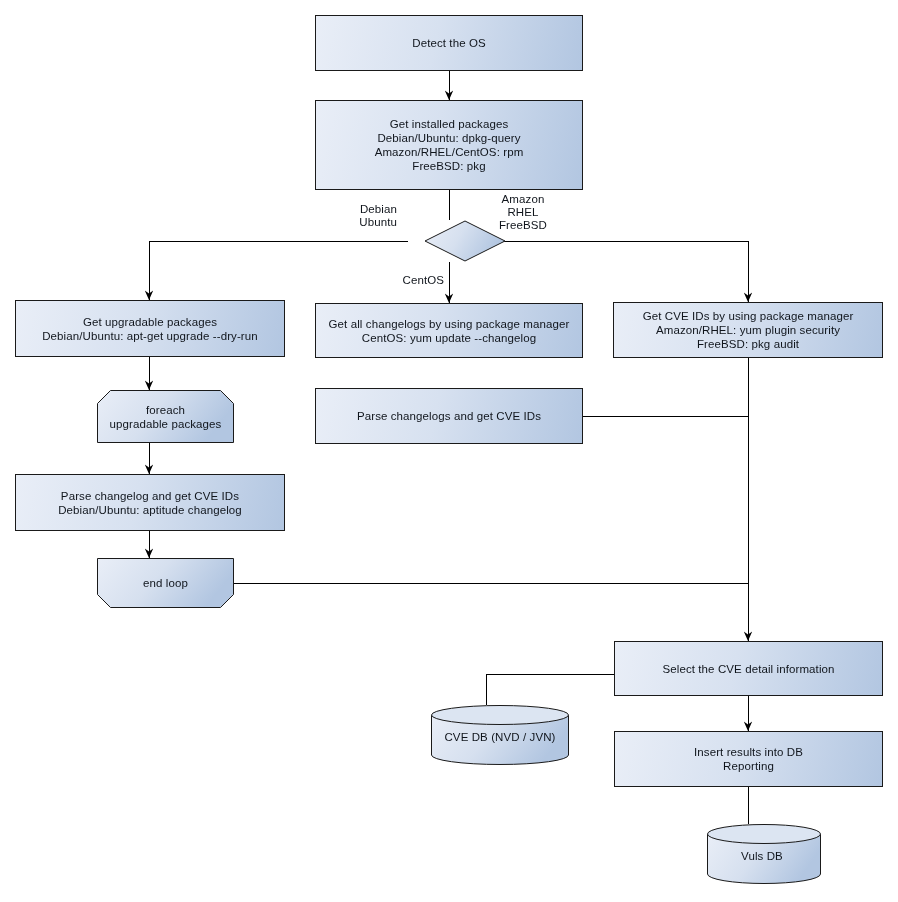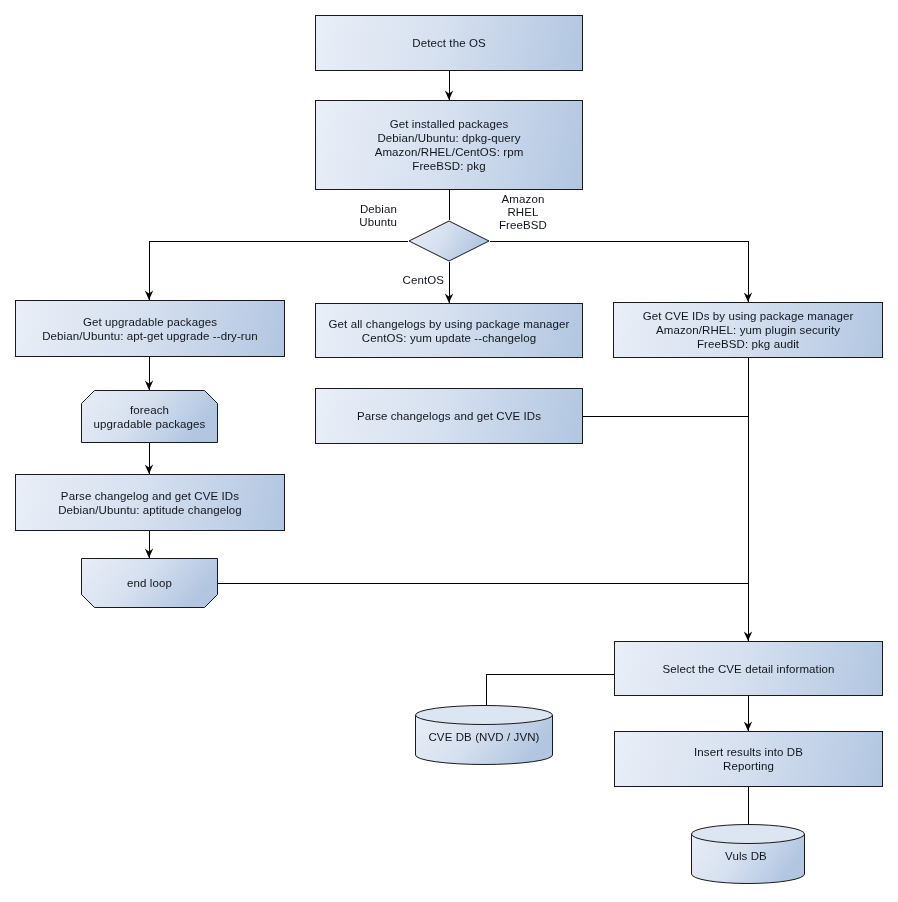--- a/index.html
+++ b/index.html
@@ -12,21 +12,21 @@
   .arrowheads{fill:#000000;stroke:none;}
   .node{
     position:absolute;z-index:1;display:flex;align-items:center;justify-content:center;
     text-align:center;color:#10151c;font-size:11.5px;line-height:14px;letter-spacing:0.1px;
     box-sizing:border-box;
   }
   .rect{
     background:linear-gradient(102deg,#e9eef7 0%,#d7e1f0 45%,#b2c6e1 100%);
     border:1px solid #1a1a1a;
   }
-  .shape{background:transparent;border:none;}
+  .shape{background:transparent;border:none;margin-left:16px;}
   .shape > svg{position:absolute;left:0;top:0;}
   .shapefill{fill:url(#nodeGrad);stroke:#1a1a1a;stroke-width:1;}
   .cyl-top{fill:#dce5f2;stroke:#1a1a1a;stroke-width:1;}
   .lbl{position:relative;z-index:2;white-space:pre-line;padding:0 4px;}
   .cyl .lbl{padding-top:3px;}
   .edge-label{
     position:absolute;z-index:1;color:#10151c;font-size:11.5px;line-height:13px;
     letter-spacing:0.1px;white-space:pre-line;
   }
 </style>

